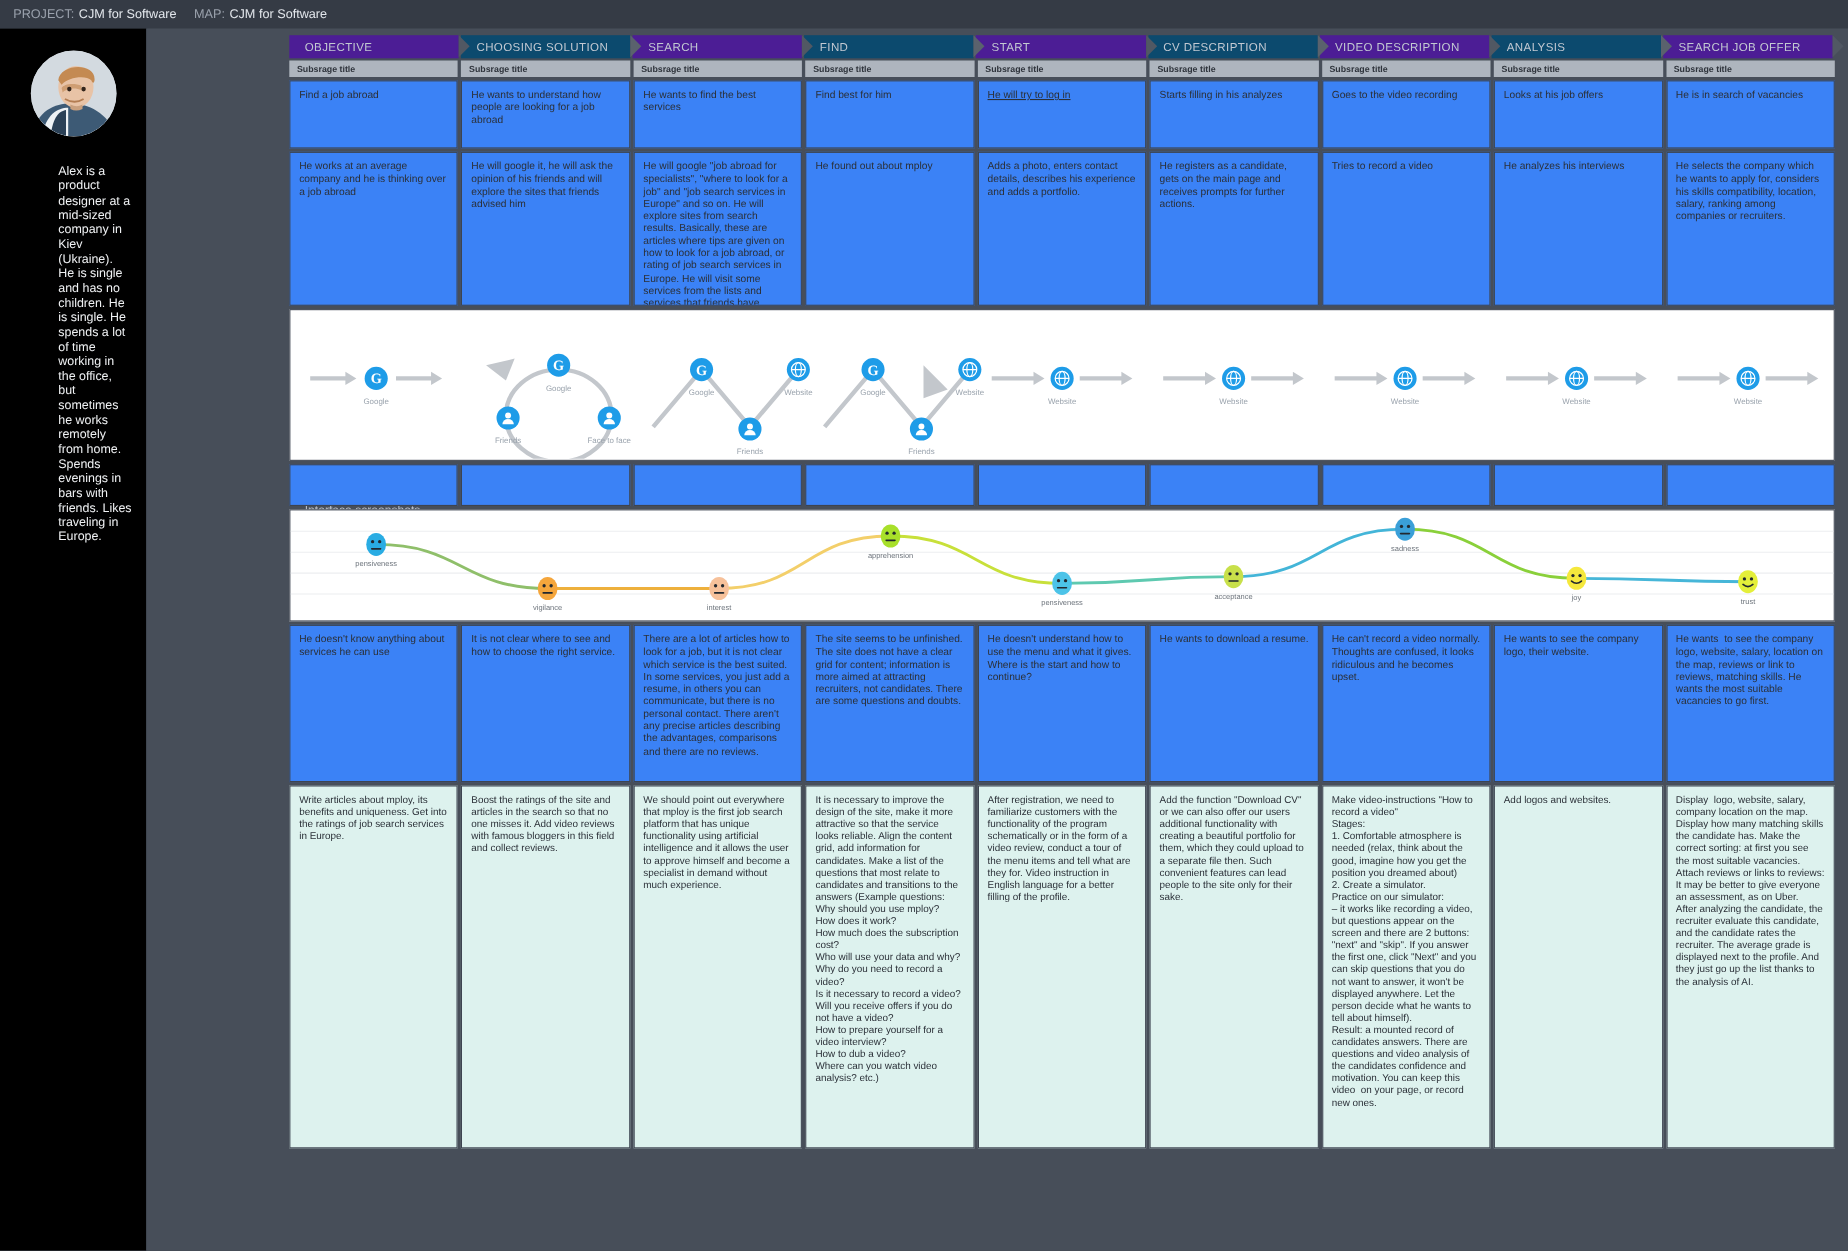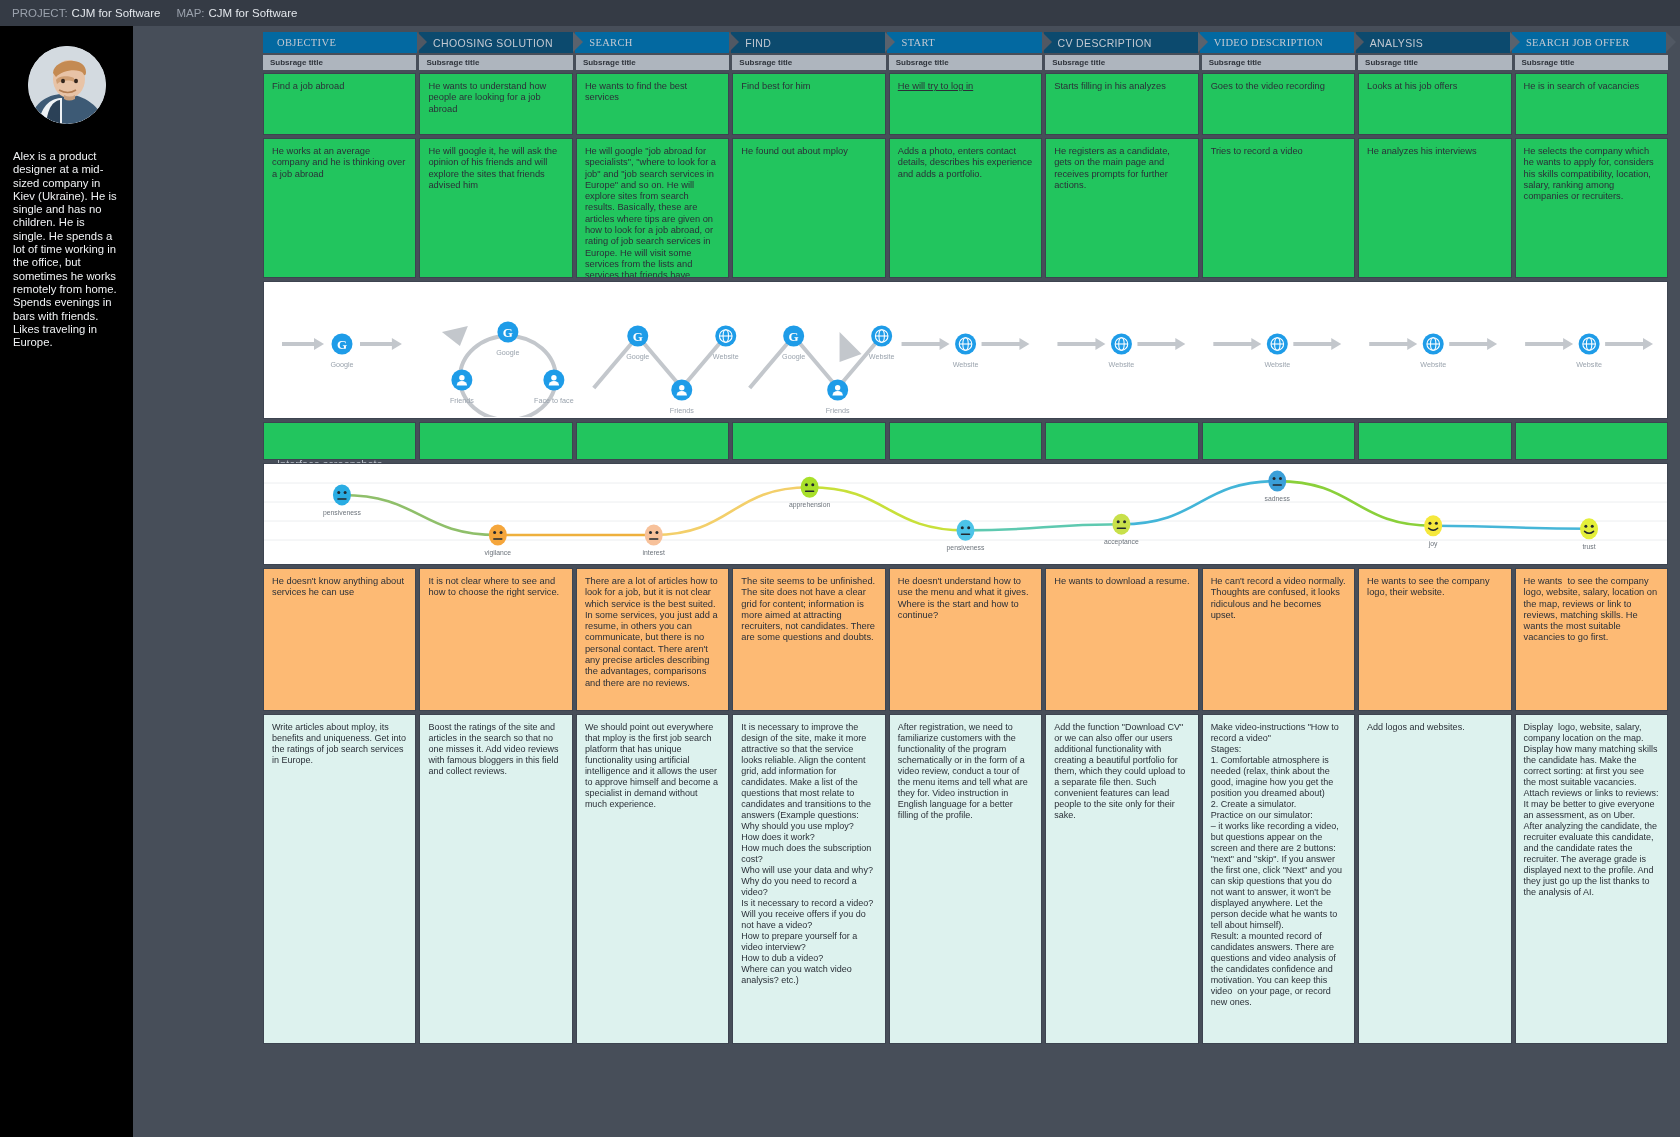--- a/index.html
+++ b/index.html
@@ -28,69 +28,69 @@
     width: 133px; background: #000; flex: 0 0 133px;
     padding: 14px 13px 0 13px; color: #e8eaed;
   }
   .avatar {
     width: 78px; height: 78px; border-radius: 50%;
     margin: 6px auto 0 auto; overflow: hidden;
     background: #cfd6dd; position: relative;
   }
   .avatar svg { display: block; }
   .persona-text {
-    margin-top: 26px; font-size: 11.3px; line-height: 13.3px; color: #f0f2f4;
+    margin-top: 26px; font-size: 11.3px; line-height: 13.3px; color: #f0f2f4; margin-left: 40px;
   }
 
   
   .grid-wrap { flex: 1; display: flex; background: #474e59; position: relative; }
   .rowlabels { width: 130px; flex: 0 0 130px; padding-top: 26px; }
   .rowlabel {
     color: #b9bfc8; font-size: 11px; line-height: 13px;
     padding-left: 11px; position: absolute; left: 133px;
   }
 
   .cols { flex: 1; padding-right: 12px; position: relative; }
 
   
   .stagebar { display: flex; height: 21px; margin: 6px 0 2px 0; }
   .stage {
     flex: 1; position: relative; display: flex; align-items: center;
     padding-left: 14px; color: #c3c9d2; font-size: 10.5px; letter-spacing: .35px;
     margin-right: 2px;
   }
   .stage.alt { background: #0c4a6e; }
-  .stage.base { background: #0369a1; font-family: Liberation Serif, serif; }
+  .stage.base { background: #4c1d95; }
   .stage:after {
     content: ""; position: absolute; right: -10px; top: 0;
     border-left: 10px solid transparent; border-top: 10.5px solid transparent;
     border-bottom: 10.5px solid transparent; z-index: 3;
   }
   .stage.alt:after { border-left-color: #5a626d; }
   .stage.base:after { border-left-color: #515863; }
 
   
   .substagebar { display: flex; gap: 3px; height: 15px; margin-bottom: 3px; }
   .substage {
     flex: 1; background: #aeb5be; color: #2f343c; font-size: 8px;
     font-weight: bold; display: flex; align-items: center; padding-left: 7px;
   }
 
   
   .cardrow { display: flex; gap: 3px; margin-bottom: 3px; }
   .card {
-    flex: 1; background: #22c55e; border: 1.5px solid #3d4450;
+    flex: 1; background: #3b82f6; border: 1.5px solid #3d4450;
     padding: 7px 8px; font-size: 9.3px; line-height: 11.3px; color: #2b3038;
     overflow: hidden;
   }
   .row-goals .card { height: 62px; }
   .row-expect .card { height: 140px; }
   .row-screens .card { height: 38px; }
 
-  .row-problems .card { background: #fdba74; border-color: #3d4450; height: 143px; }
+  .row-problems .card { background: #3b82f6; border-color: #3d4450; height: 143px; }
   .row-ideas .card { background: #ddf2ee; border-color: #3d4450; height: 330px; font-size: 9px; line-height: 11px; }
 
   
   .band {
     background: #fff; border: 1.5px solid #3d4450; height: 138px;
     margin-bottom: 3px; position: relative;
   }
   .band svg { display: block; }
 
   

